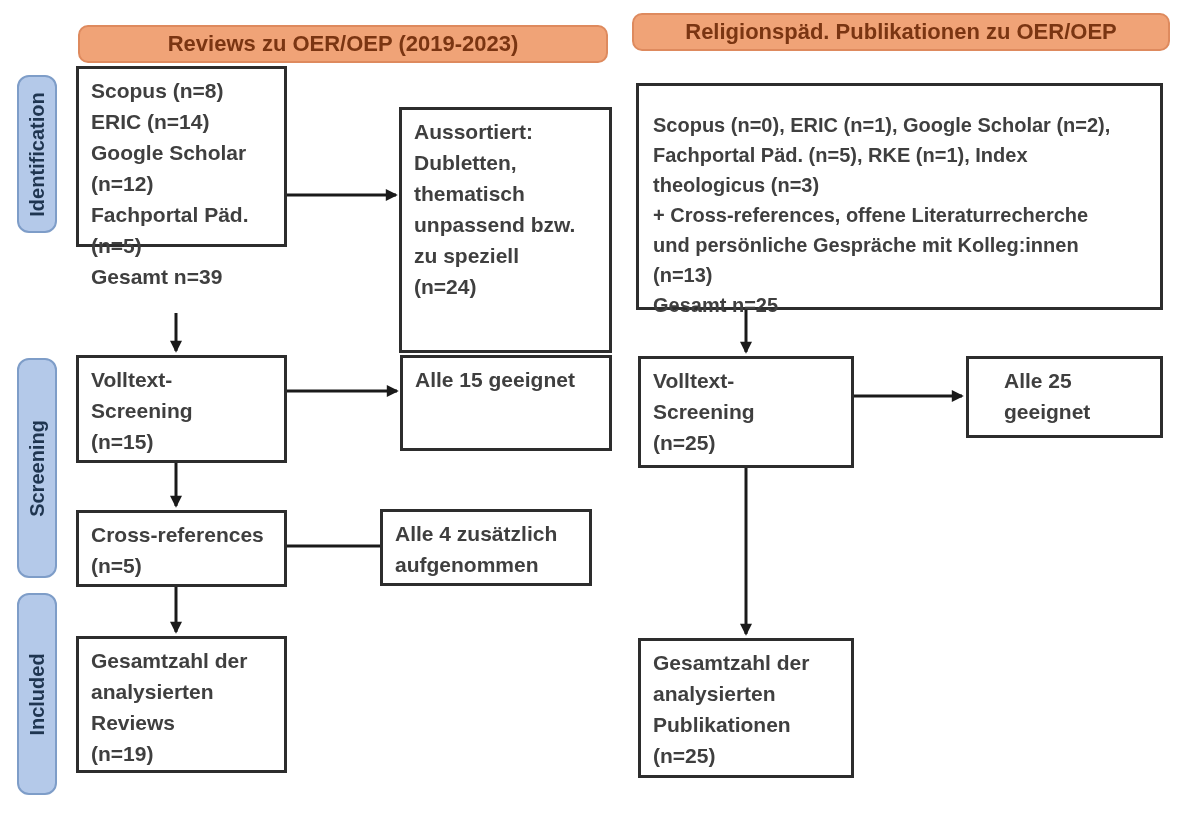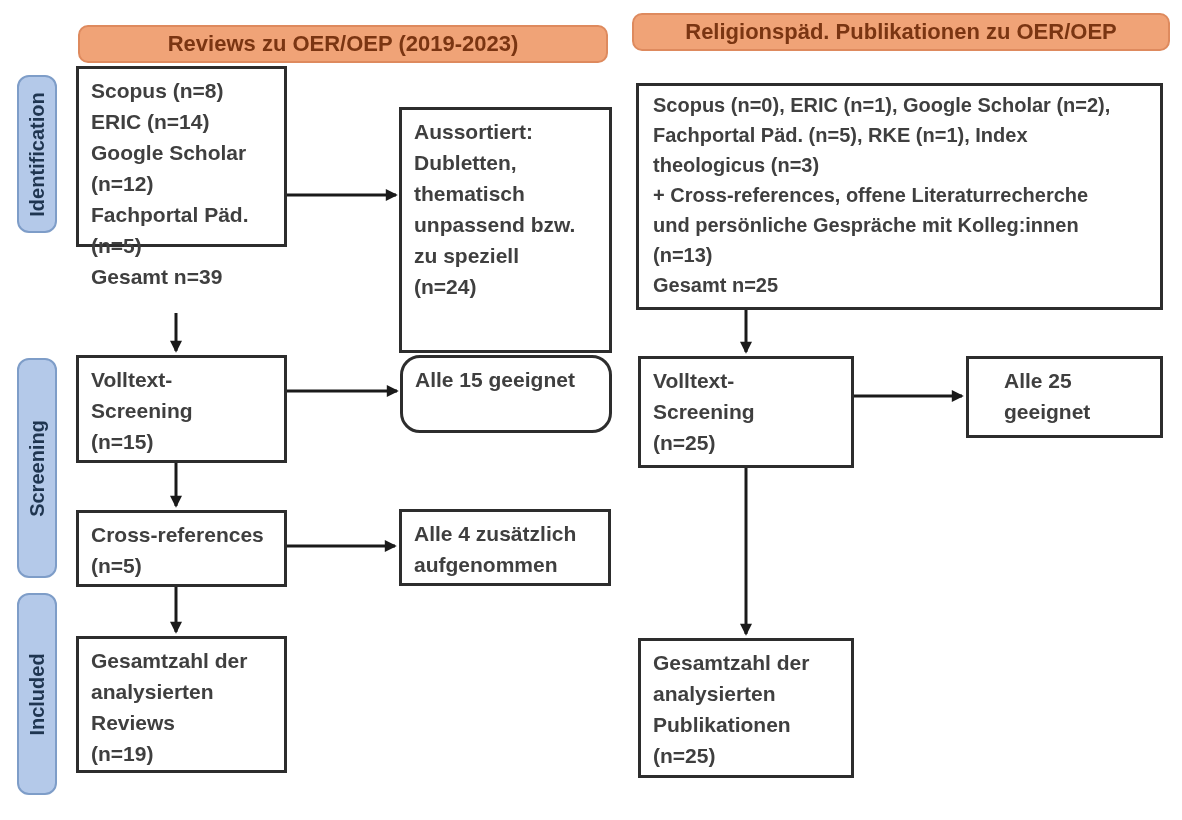--- a/index.html
+++ b/index.html
@@ -42,21 +42,21 @@
     position:absolute;
     box-sizing:border-box;
     background:#ffffff;
     border:3px solid var(--box-border,#2D2D2D);
     color:var(--box-text,#3F3F3F);
     font-size:21px;font-weight:700;
     line-height:31px;
     padding:6px 12px;
     white-space:pre-line;
   }
-  .box.small-lh{font-size:20px;line-height:30px;padding:4px 14px;}
+  .box.small-lh{font-size:20px;line-height:30px;padding:24px 14px;}
 </style>
 </head>
 <body>
 
 <div class="canvas">
 
   <svg class="arrows" viewBox="0 0 1182 820" xmlns="http://www.w3.org/2000/svg">
     <defs>
       <marker id="arrowhead" viewBox="0 0 10 10" refX="8.5" refY="5" markerWidth="4.6" markerHeight="4" orient="auto">
         <path class="arrowhead-path" d="M0,0 L10,5 L0,10 Z"></path>
@@ -95,24 +95,24 @@
 Gesamt n=39</div>
   <div class="box" style="left:399px;top:83px;width:213px;height:246px;margin-top:24px;">Aussortiert:
 Dubletten,
 thematisch
 unpassend bzw.
 zu speziell
 (n=24)</div>
   <div class="box" style="left:76px;top:355px;width:211px;height:108px;">Volltext-
 Screening
 (n=15)</div>
-  <div class="box" style="left:400px;top:355px;width:212px;height:78px;border-radius:20px;">Alle 15 geeignet</div>
+  <div class="box" style="left:400px;top:355px;width:212px;height:96px;">Alle 15 geeignet</div>
   <div class="box" style="left:76px;top:510px;width:211px;height:77px;">Cross-references
 (n=5)</div>
-  <div class="box" style="left:399px;top:509px;width:212px;height:77px;">Alle 4 zusätzlich
+  <div class="box" style="left:380px;top:509px;width:212px;height:77px;">Alle 4 zusätzlich
 aufgenommen</div>
   <div class="box" style="left:76px;top:636px;width:211px;height:137px;">Gesamtzahl der
 analysierten
 Reviews
 (n=19)</div>
 
   <div class="box small-lh" style="left:636px;top:83px;width:527px;height:227px;">Scopus (n=0), ERIC (n=1), Google Scholar (n=2),
 Fachportal Päd. (n=5), RKE (n=1), Index
 theologicus (n=3)
 + Cross-references, offene Literaturrecherche

